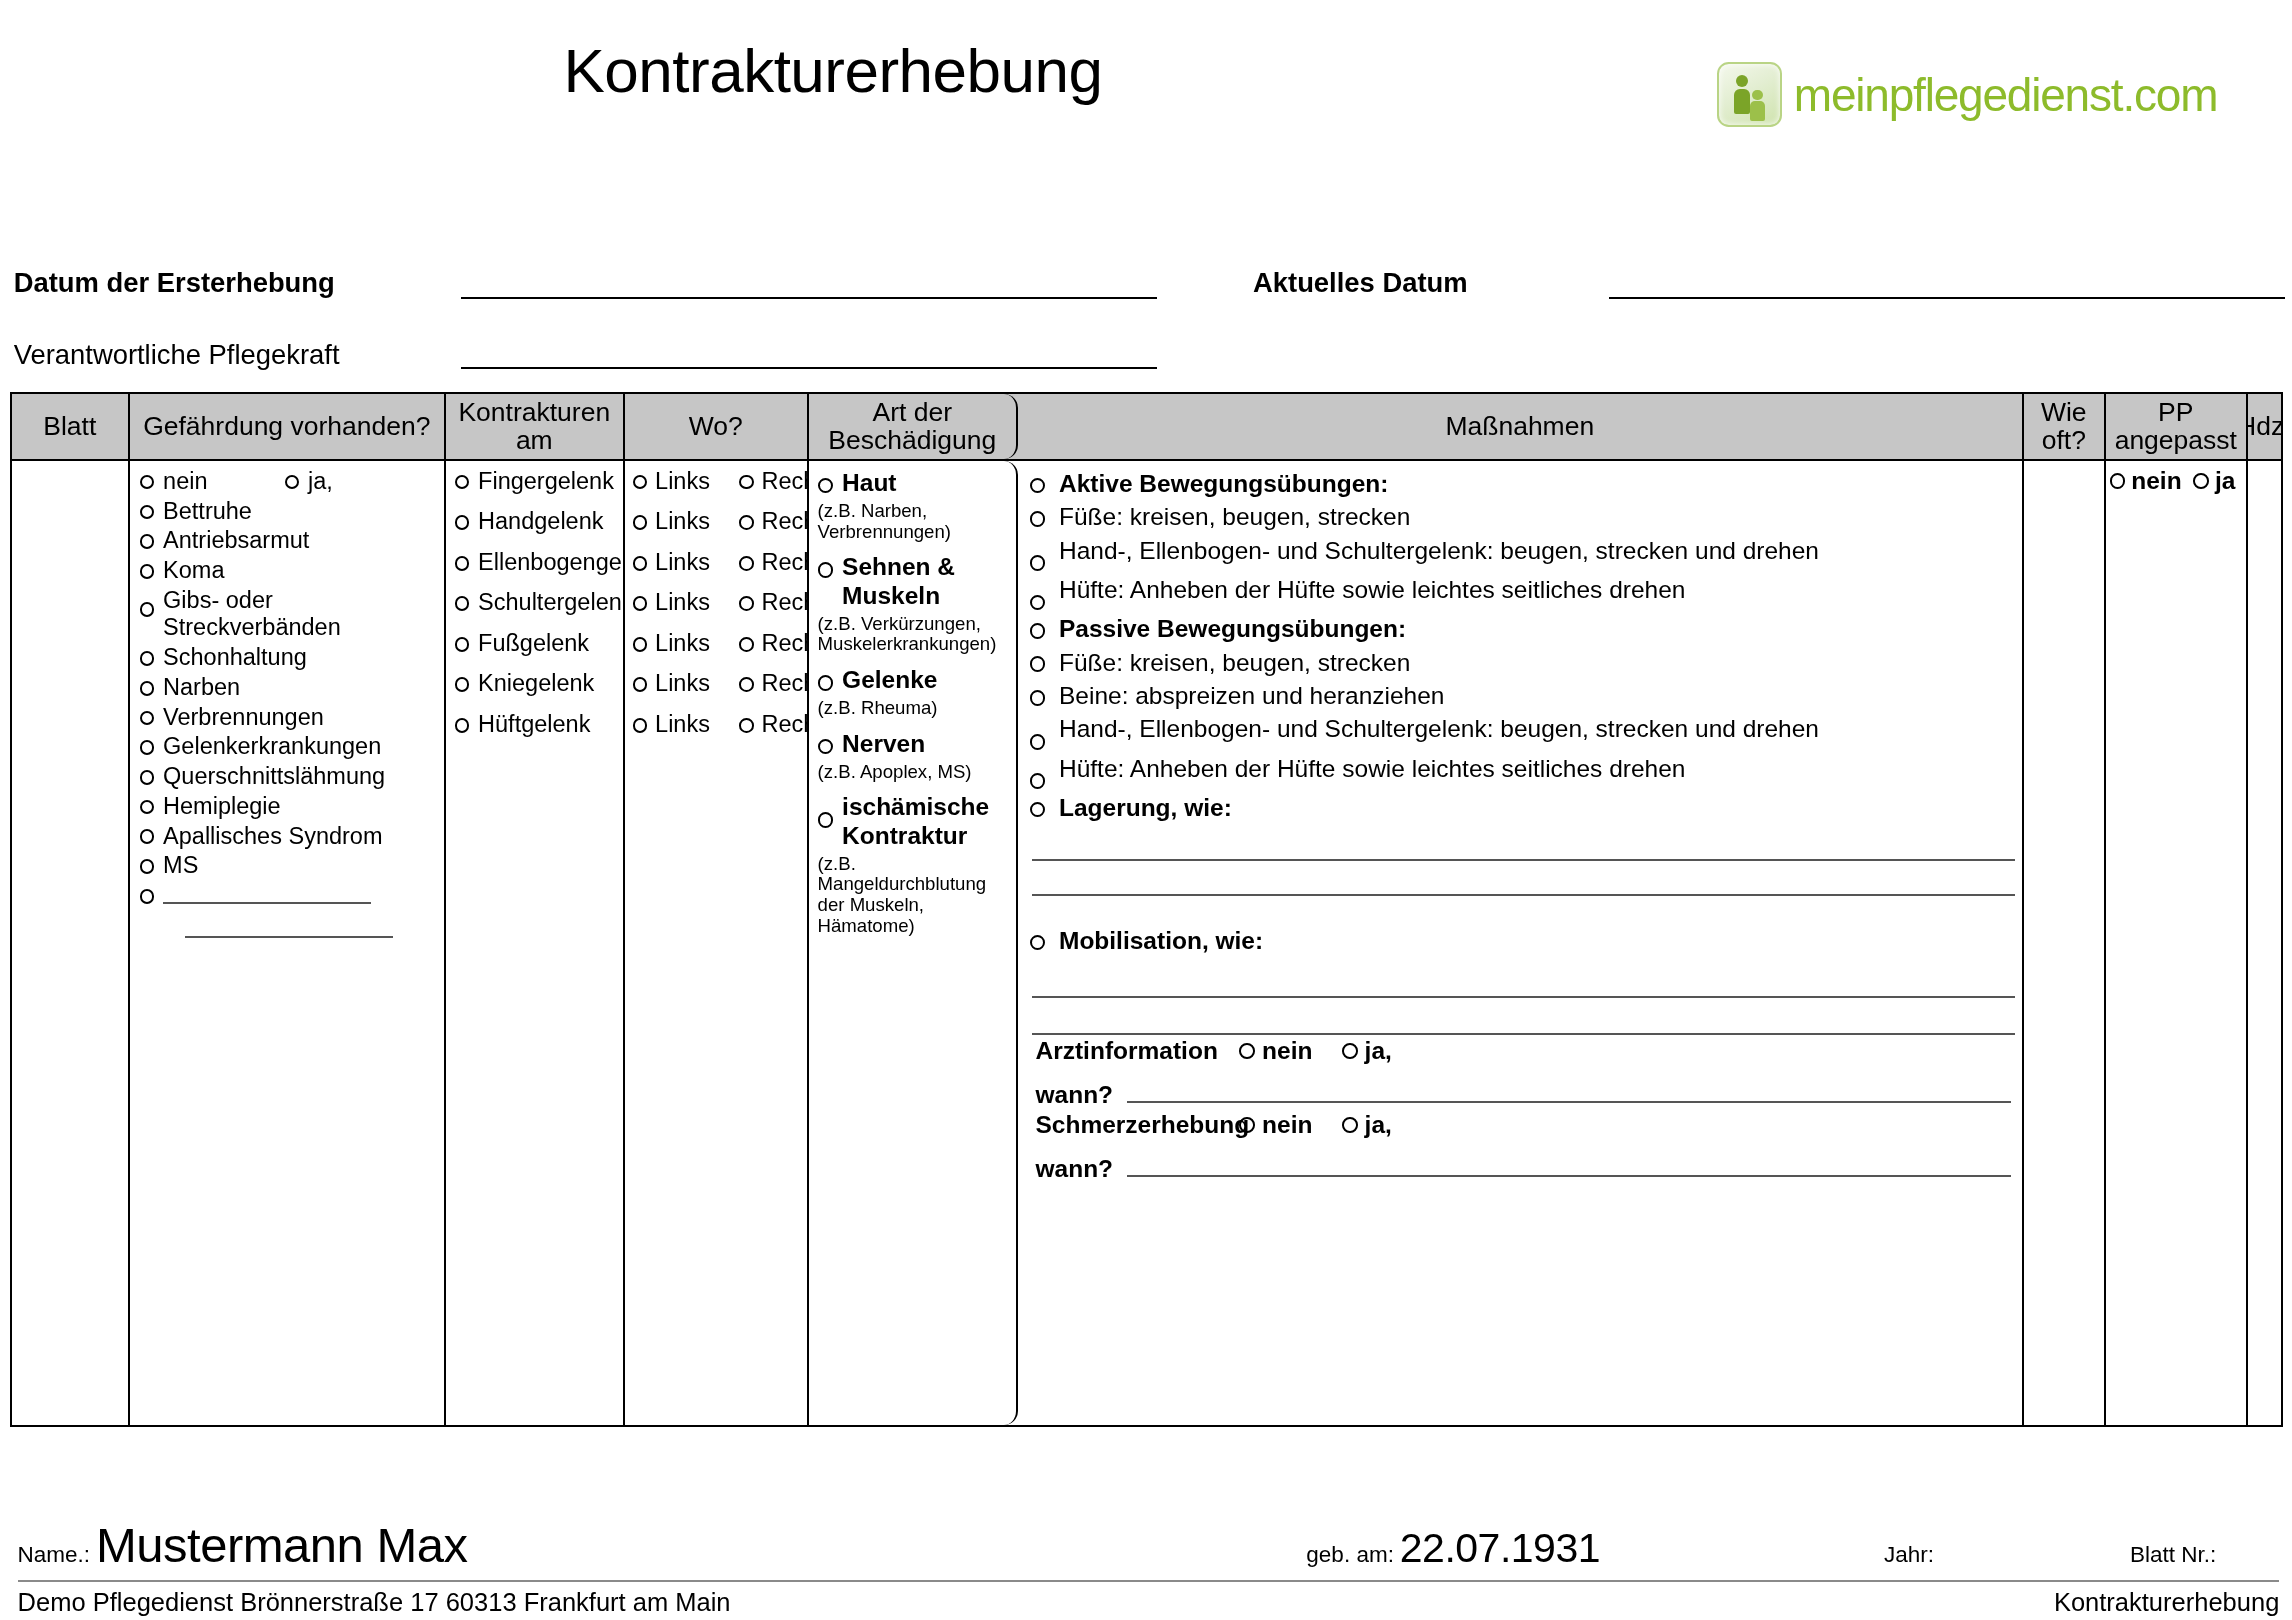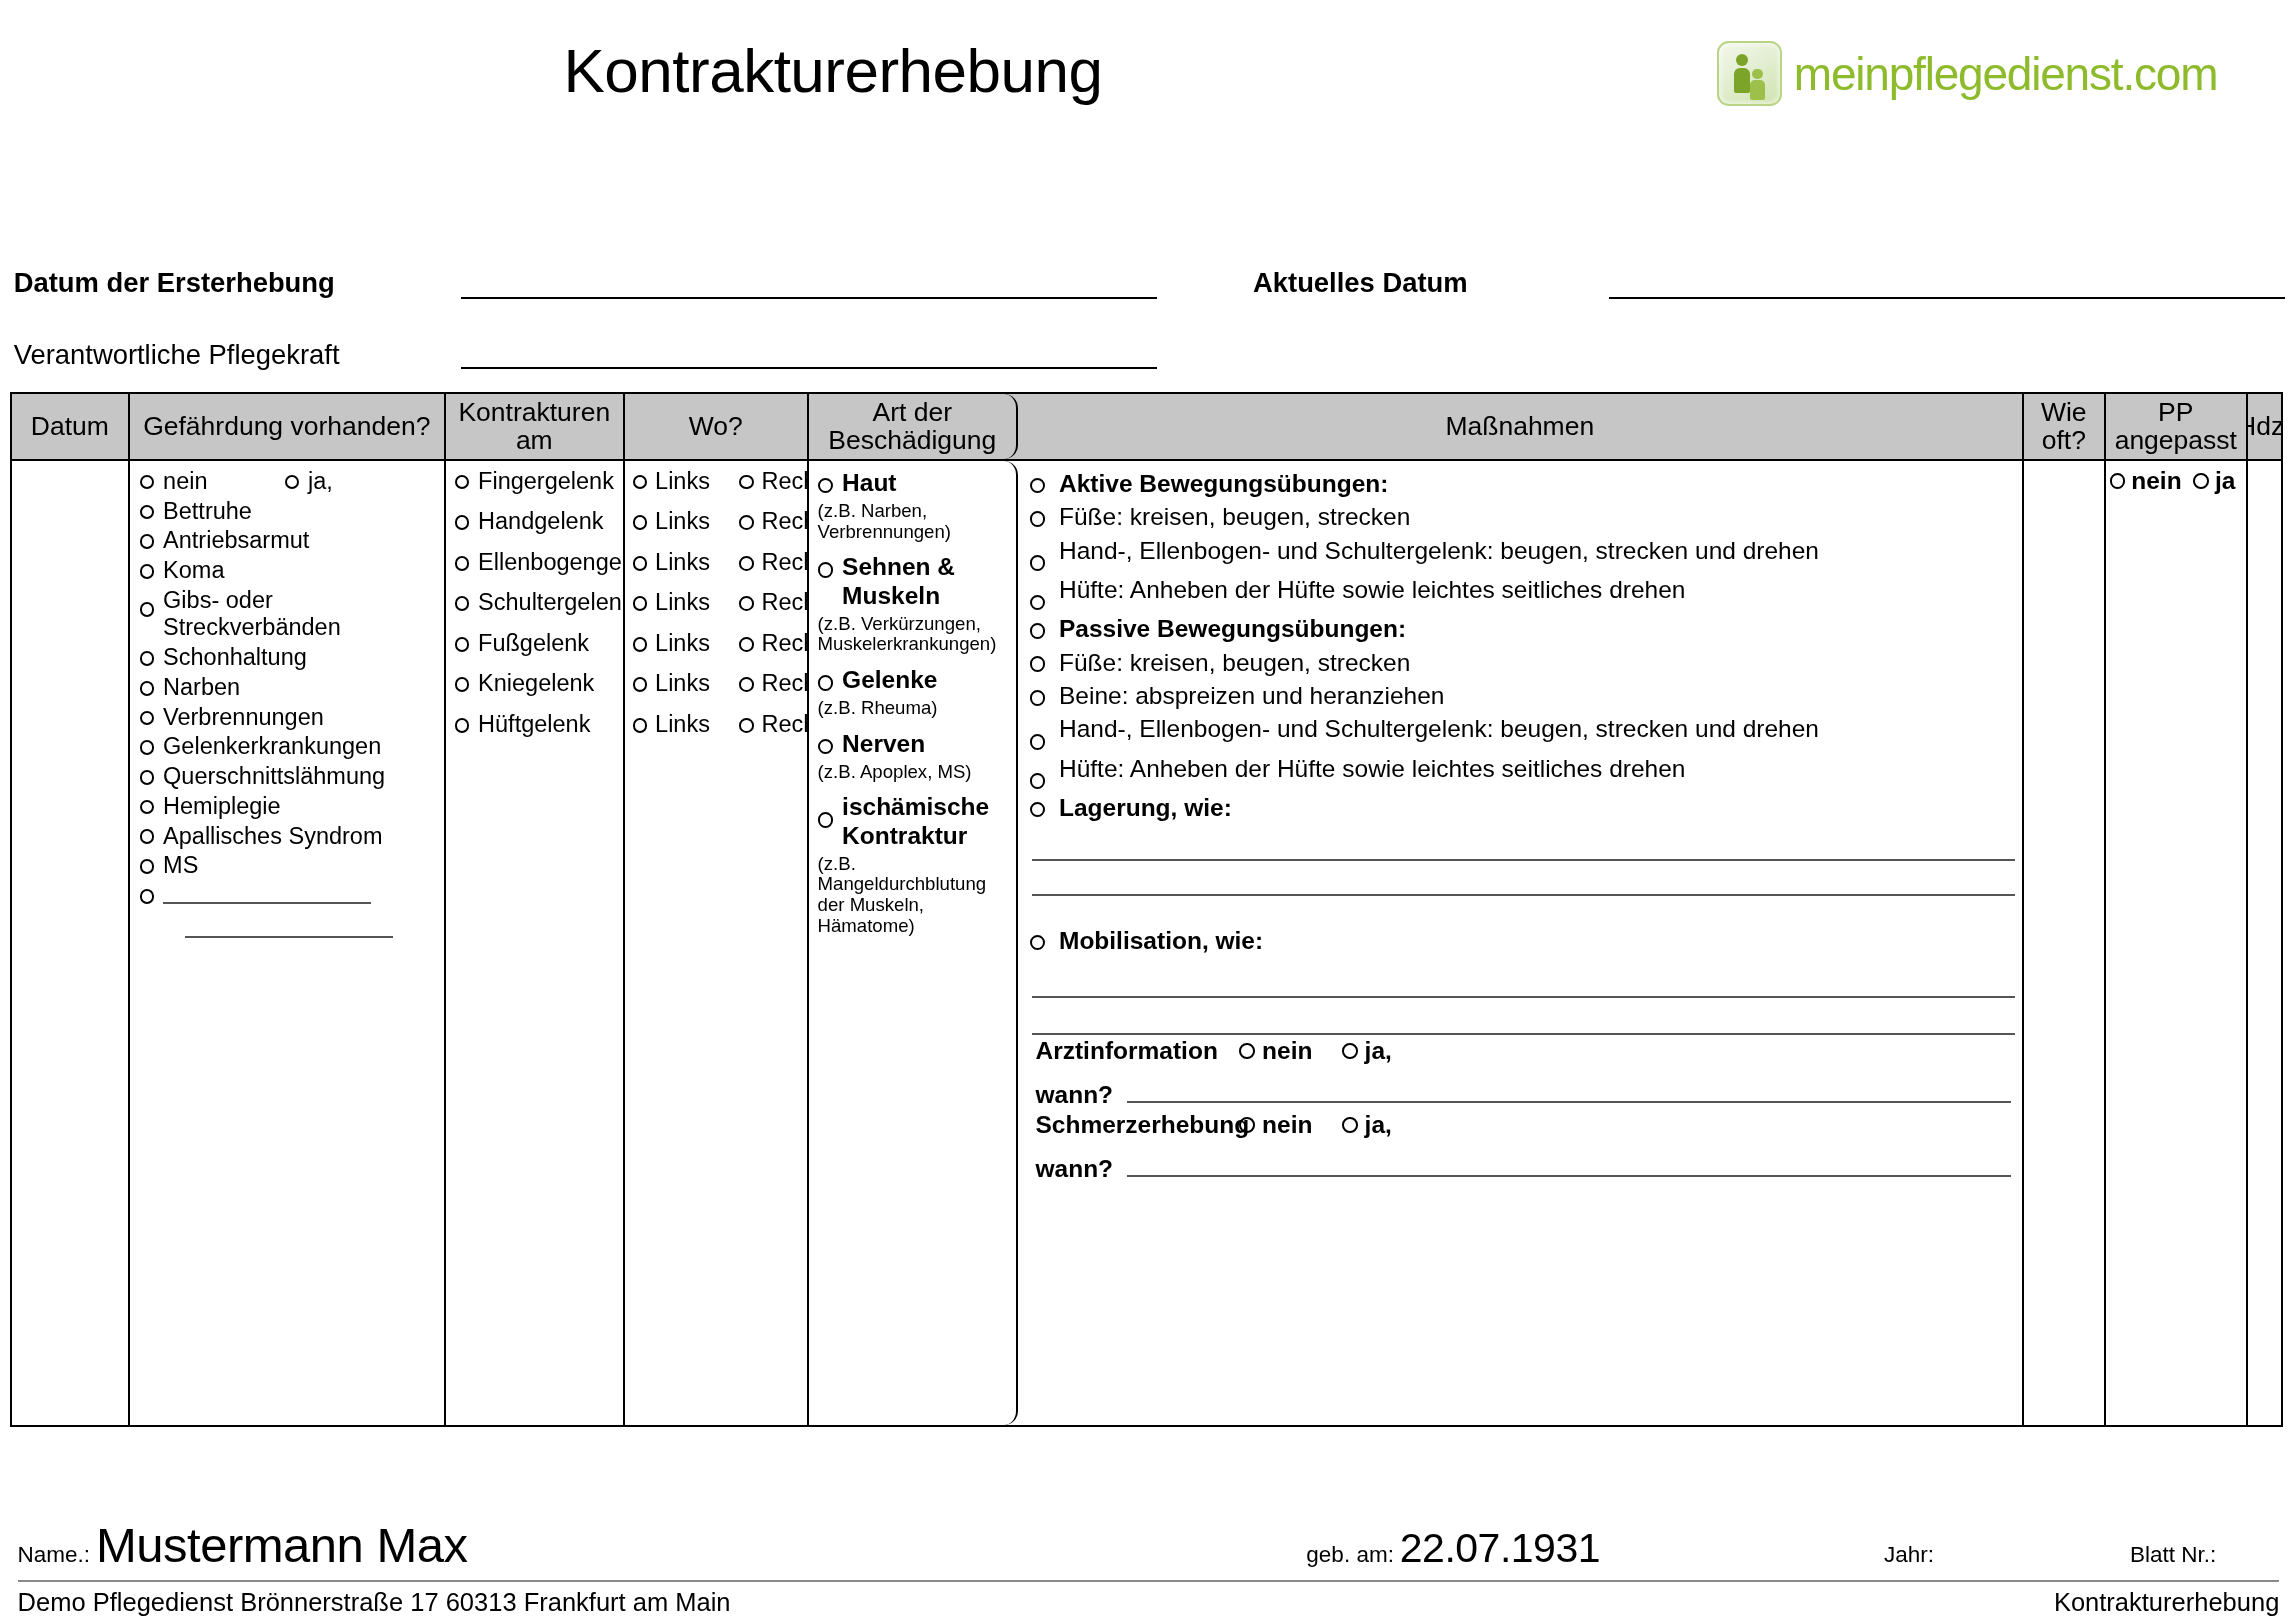--- a/index.html
+++ b/index.html
@@ -27,21 +27,21 @@
     width: 1666px;
     text-align: center;
     font-size: 62px;
     font-weight: 400;
     letter-spacing: -0.5px;
     white-space: nowrap;
   }
   #logo {
     position: absolute;
     left: 1717px;
-    top: 41px;
+    top: 62px;
     display: flex;
     align-items: center;
     gap: 11.8px;
   }
   #logo-mark {
     width: 61px;
     height: 61px;
     border-radius: 11.8px;
     background: linear-gradient(150deg, #f4f8ec 0%, #e3eed2 45%, #cfe3ad 100%);
     border: 2px solid #b9d485;
@@ -319,21 +319,21 @@
 
   <div class="fld-label" style="left:13.7px; top:339px;">Verantwortliche Pflegekraft</div>
   <div class="fld-rule" style="left:461px; top:367px; width:696px;"></div>
 
   <div class="fld-label bold" style="left:1253px; top:267px;">Aktuelles Datum</div>
   <div class="fld-rule" style="left:1609px; top:297px; width:676px;"></div>
 
   <div id="tbl">
 
     <div id="thead">
-      <div class="hcell c-datum">Datum</div>
+      <div class="hcell c-datum">Blatt</div>
       <div class="hcell c-gef">Gefährdung vorhanden?</div>
       <div class="hcell c-kont">Kontrakturen am</div>
       <div class="hcell c-wo">Wo?</div>
       <div class="hcell c-art">Art der Beschädigung</div>
       <div class="hcell c-mass">Maßnahmen</div>
       <div class="hcell c-wieoft">Wie oft?</div>
       <div class="hcell c-pp">PP angepasst</div>
       <div class="hcell c-hdz">Hdz.</div>
     </div>
 

